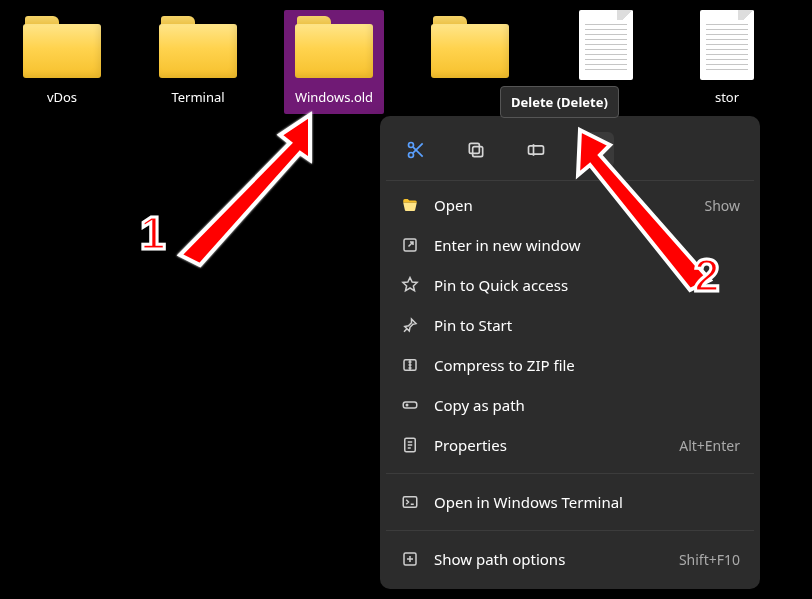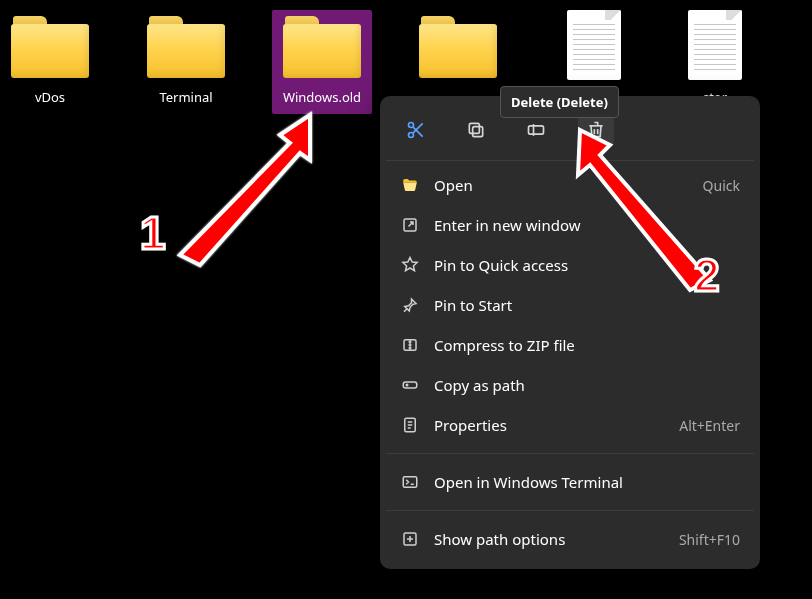--- a/index.html
+++ b/index.html
@@ -8,21 +8,21 @@
     width: 812px; height: 599px;
     background: #000;
     font-family: "Segoe UI", system-ui, sans-serif;
     color: #fff;
     overflow: hidden;
     position: relative;
   }
   .desktop {
     display: flex;
     flex-wrap: nowrap;
-    padding: 10px 0 0 0;
+    padding: 10px 0 0 12px;
     gap: 36px;
   }
   .item {
     width: 100px;
     display: flex;
     flex-direction: column;
     align-items: center;
     cursor: default;
     padding: 6px 0 8px;
     border-radius: 2px;
@@ -92,21 +92,21 @@
     padding: 6px 10px;
     border-radius: 4px;
     border: 1px solid #555;
     z-index: 50;
     font-weight: bold;
   }
 
   
   .context-menu {
     position: absolute;
-    left: 380px; top: 96px;
+    left: 380px; top: 116px;
     width: 380px;
     background: #2c2c2c;
     border-radius: 10px;
     box-shadow: 0 10px 30px rgba(0,0,0,.6);
     padding: 6px 6px 6px;
     z-index: 40;
   }
   .action-row {
     display: flex;
     gap: 24px;
@@ -256,21 +256,21 @@
 
   <div class="menu-section">
     <div class="menu-item">
       <span class="mi-icon" style="color:#f6c02c;">
         <svg viewBox="0 0 24 24" fill="currentColor" width="18" height="18">
             <path d="M3 6a2 2 0 0 1 2-2h4l2 2h8a2 2 0 0 1 2 2v1H3V6z"></path>
             <path d="M3 9h18l-2 9a2 2 0 0 1-2 2H7a2 2 0 0 1-2-2L3 9z" fill="#ffe589"></path>
           </svg>
       </span>
       <span class="mi-label">Open</span>
-      <span class="mi-accel">Quick</span>
+      <span class="mi-accel">Show</span>
     </div>
     <div class="menu-item">
       <span class="mi-icon">
         <svg viewBox="0 0 24 24" fill="none" stroke="currentColor" stroke-width="2" width="18" height="18">
             <rect x="4" y="4" width="16" height="16" rx="2"></rect>
             <path d="M10 14l6-6M12 8h4v4"></path>
           </svg>
       </span>
       <span class="mi-label">Enter in new window</span>
     </div>

